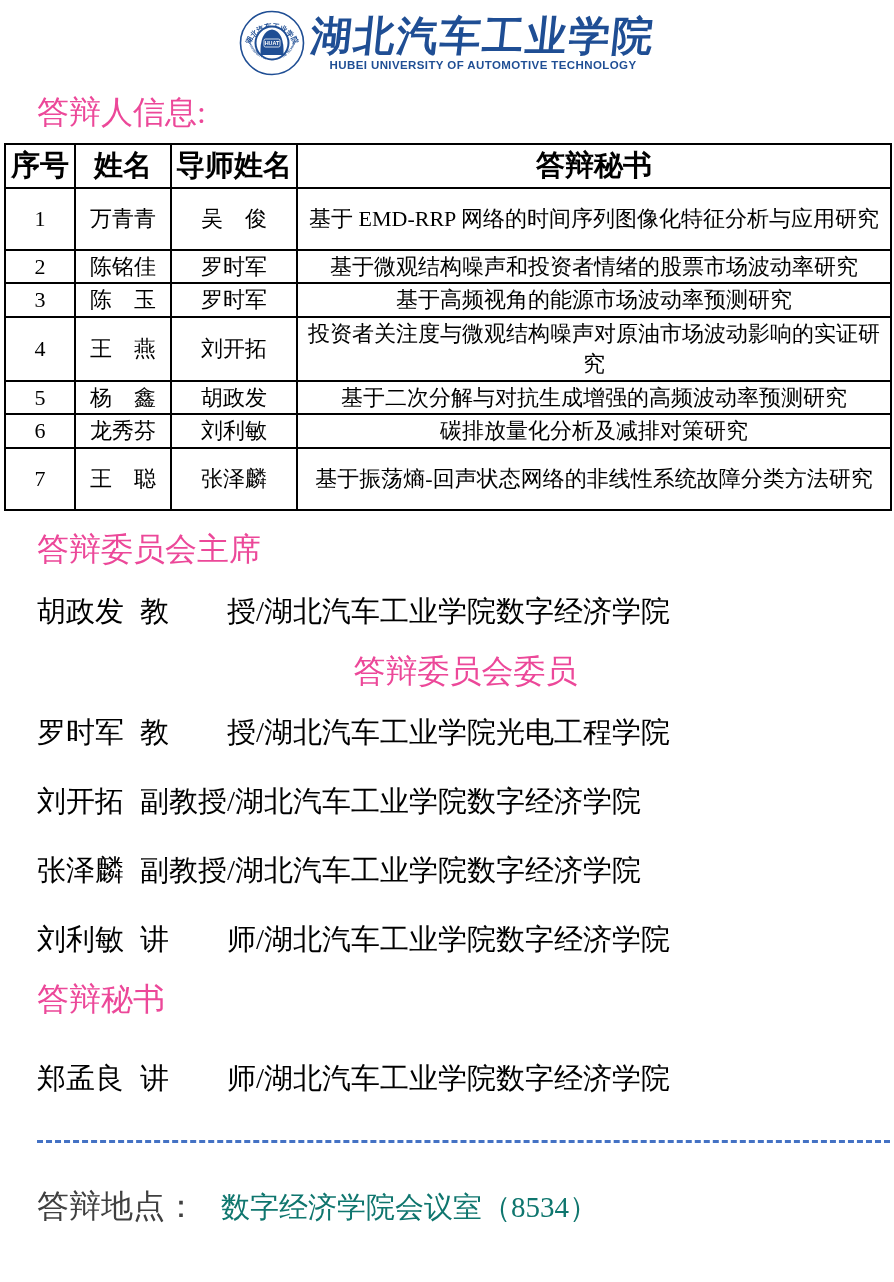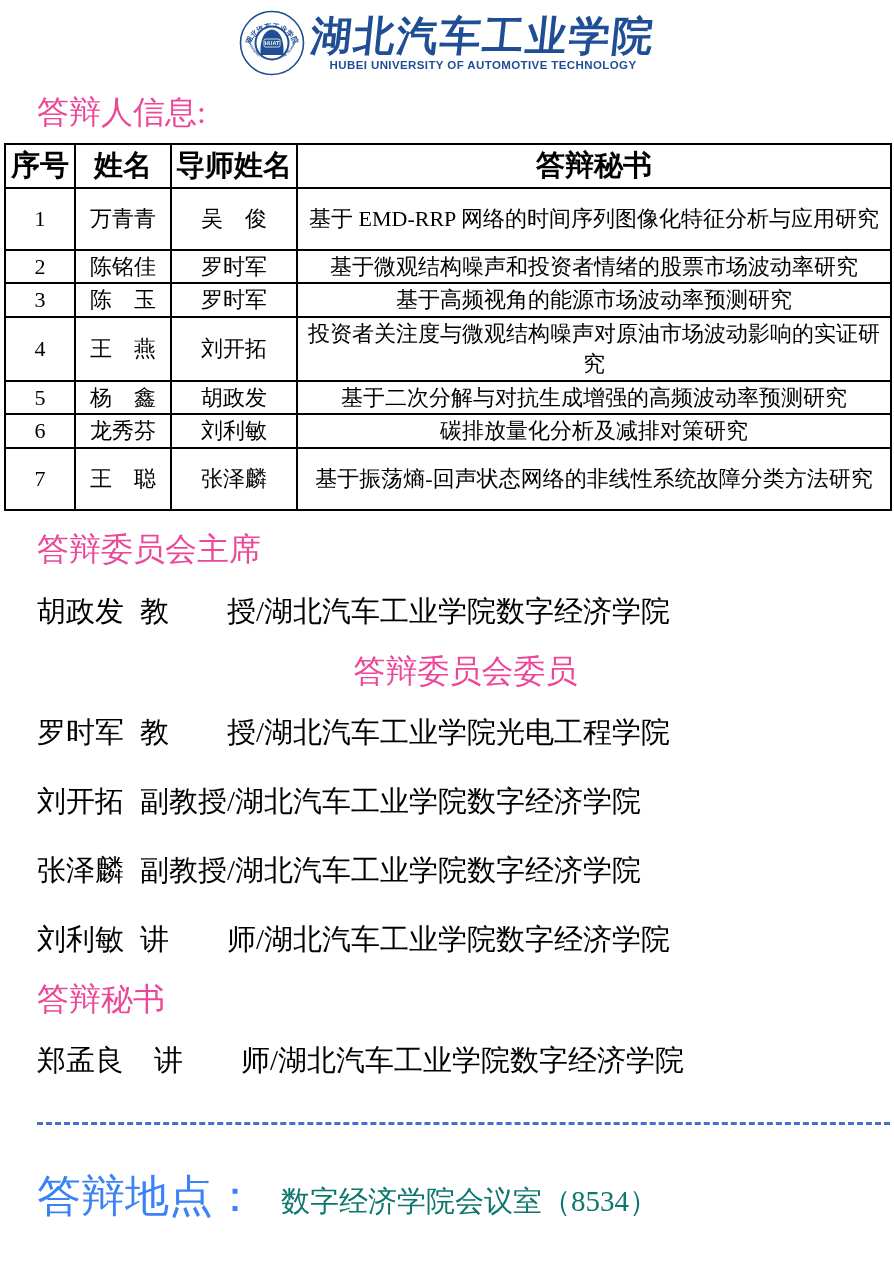--- a/index.html
+++ b/index.html
@@ -100,38 +100,38 @@
     line-height: 1.2;
     white-space: nowrap;
   }
   .member-name { width: 103px; flex: 0 0 auto; }
   .h-chair     { margin-top: 20px; }
   .m-chair     { margin-top: 26px; }
   .h-committee { margin-top: 24px; text-align: center; }
   .m-c1        { margin-top: 26px; }
   .m-gap       { margin-top: 34px; }
   .h-secretary { margin-top: 24px; }
-  .m-secretary { margin-top: 26px; gap: 14px; }
+  .m-secretary { margin-top: 44px; }
 
   
   .dashed-divider {
     margin: 44px 4px 0 37px;
     border: none;
     border-top: 3px dashed #4472c4;
     height: 0;
   }
   .footer-line {
     margin-left: 37px;
     display: flex;
     align-items: baseline;
     gap: 24px;
     white-space: nowrap;
   }
   .f-loc  { margin-top: 42px; }
-  .footer-label { color: #3b82f6; font-size: 44px; flex: 0 0 auto; }
+  .footer-label { color: #404040; font-size: 32px; flex: 0 0 auto; }
   .footer-value { color: #0f766e; font-size: 29px; }
 </style>
 </head>
 <body>
 
 <div class="page">
 
   <header class="logo-row">
     <svg class="seal" viewBox="0 0 66 66" aria-hidden="true">
       <circle cx="33" cy="33" r="31.5" fill="#ffffff" stroke="#1f4e94" stroke-width="1.6"></circle>

